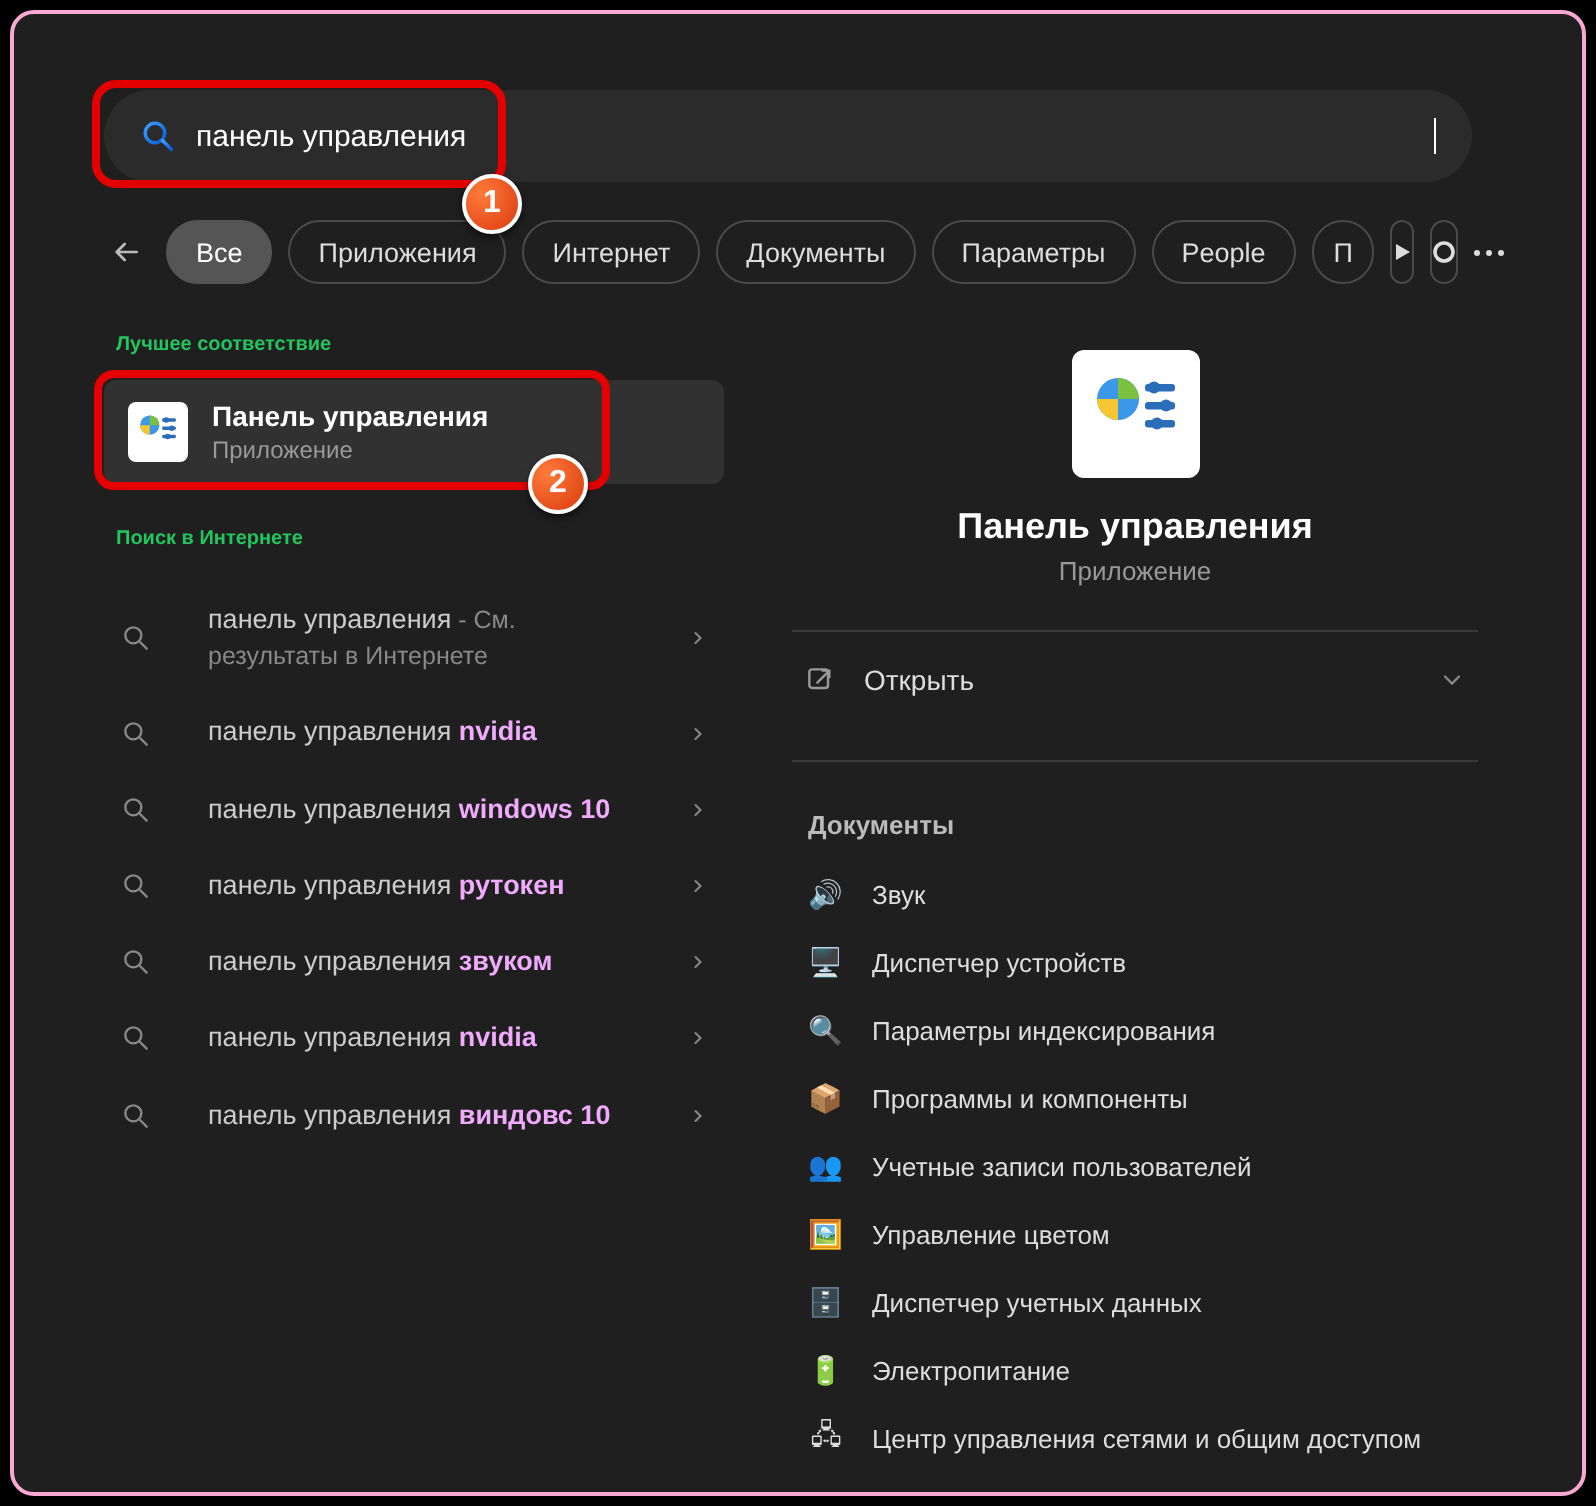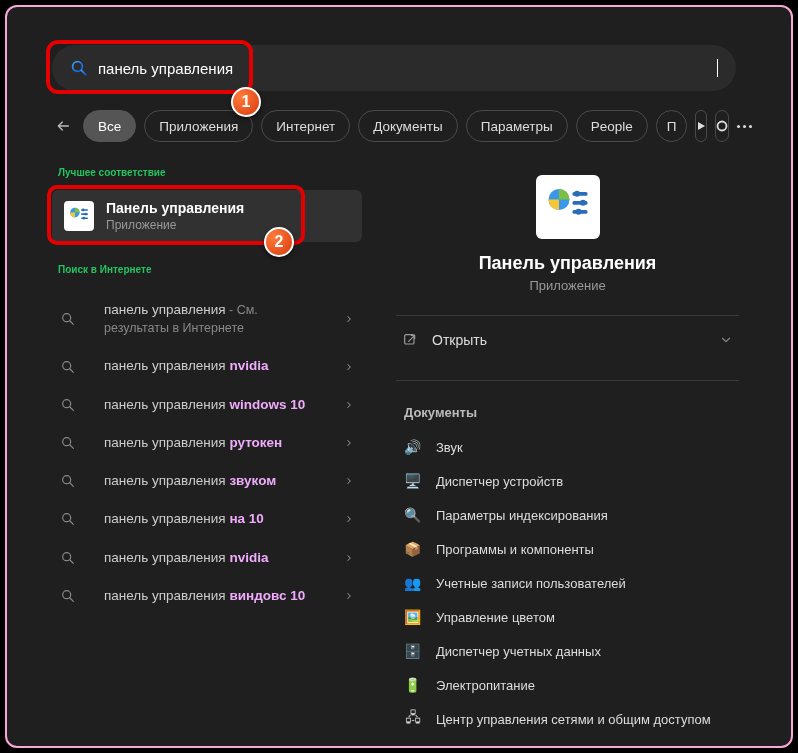--- a/index.html
+++ b/index.html
@@ -188,32 +188,20 @@
             <svg class="chev-r" width="10" height="10" viewBox="0 0 24 24">
               <path d="M9 6l6 6-6 6" stroke="#888" stroke-width="2.5" fill="none" stroke-linecap="round"></path>
             </svg>
           </div>
           <div class="web-item">
             <div class="web-left">
               <svg class="mag-icon" viewBox="0 0 24 24">
                 <circle cx="10" cy="10" r="6" fill="none" stroke="#888" stroke-width="1.8"></circle>
                 <line x1="15" y1="15" x2="20" y2="20" stroke="#888" stroke-width="1.8" stroke-linecap="round"></line>
               </svg>
-              <div class="web-text"><span class="norm">панель управления </span><span class="bold">на 10</span></div>
-            </div>
-            <svg class="chev-r" width="10" height="10" viewBox="0 0 24 24">
-              <path d="M9 6l6 6-6 6" stroke="#888" stroke-width="2.5" fill="none" stroke-linecap="round"></path>
-            </svg>
-          </div>
-          <div class="web-item">
-            <div class="web-left">
-              <svg class="mag-icon" viewBox="0 0 24 24">
-                <circle cx="10" cy="10" r="6" fill="none" stroke="#888" stroke-width="1.8"></circle>
-                <line x1="15" y1="15" x2="20" y2="20" stroke="#888" stroke-width="1.8" stroke-linecap="round"></line>
-              </svg>
               <div class="web-text"><span class="norm">панель управления </span><span class="bold">nvidia</span></div>
             </div>
             <svg class="chev-r" width="10" height="10" viewBox="0 0 24 24">
               <path d="M9 6l6 6-6 6" stroke="#888" stroke-width="2.5" fill="none" stroke-linecap="round"></path>
             </svg>
           </div>
           <div class="web-item">
             <div class="web-left">
               <svg class="mag-icon" viewBox="0 0 24 24">
                 <circle cx="10" cy="10" r="6" fill="none" stroke="#888" stroke-width="1.8"></circle>

